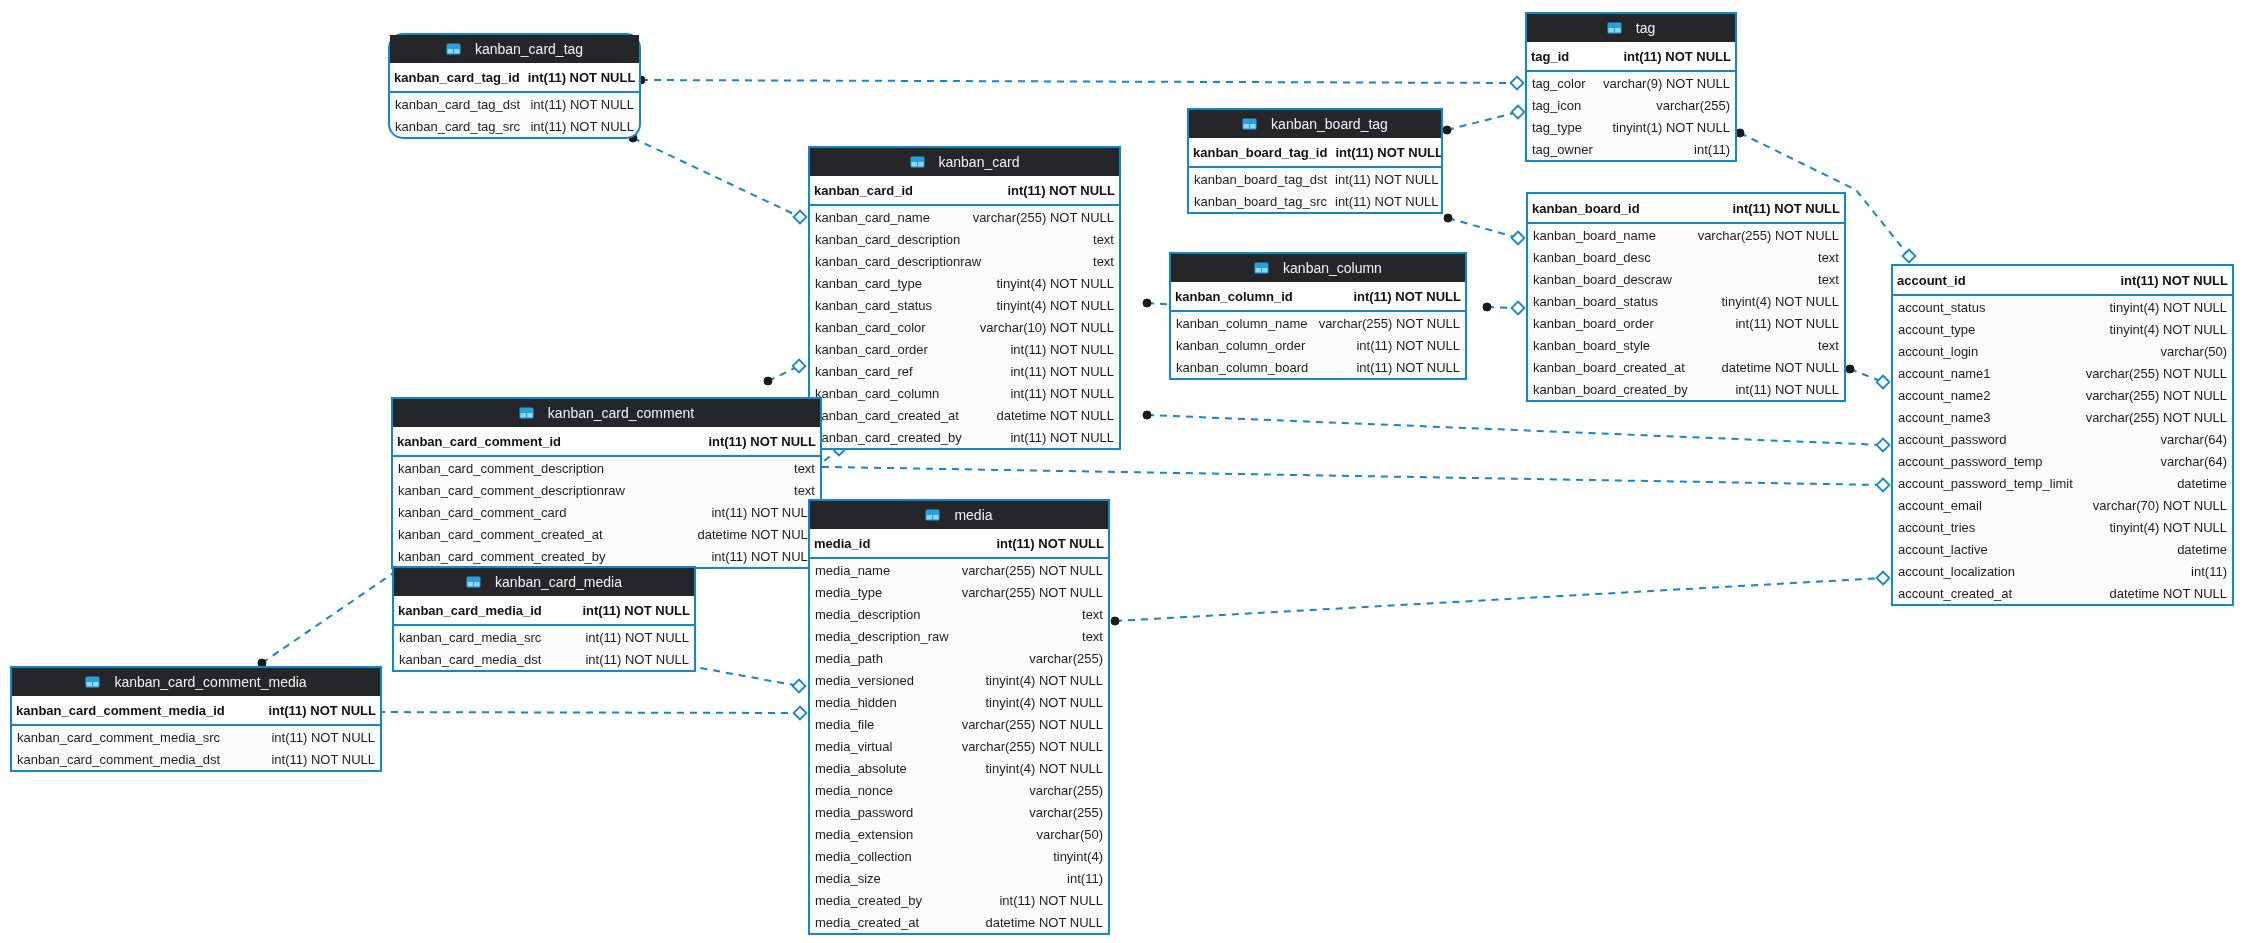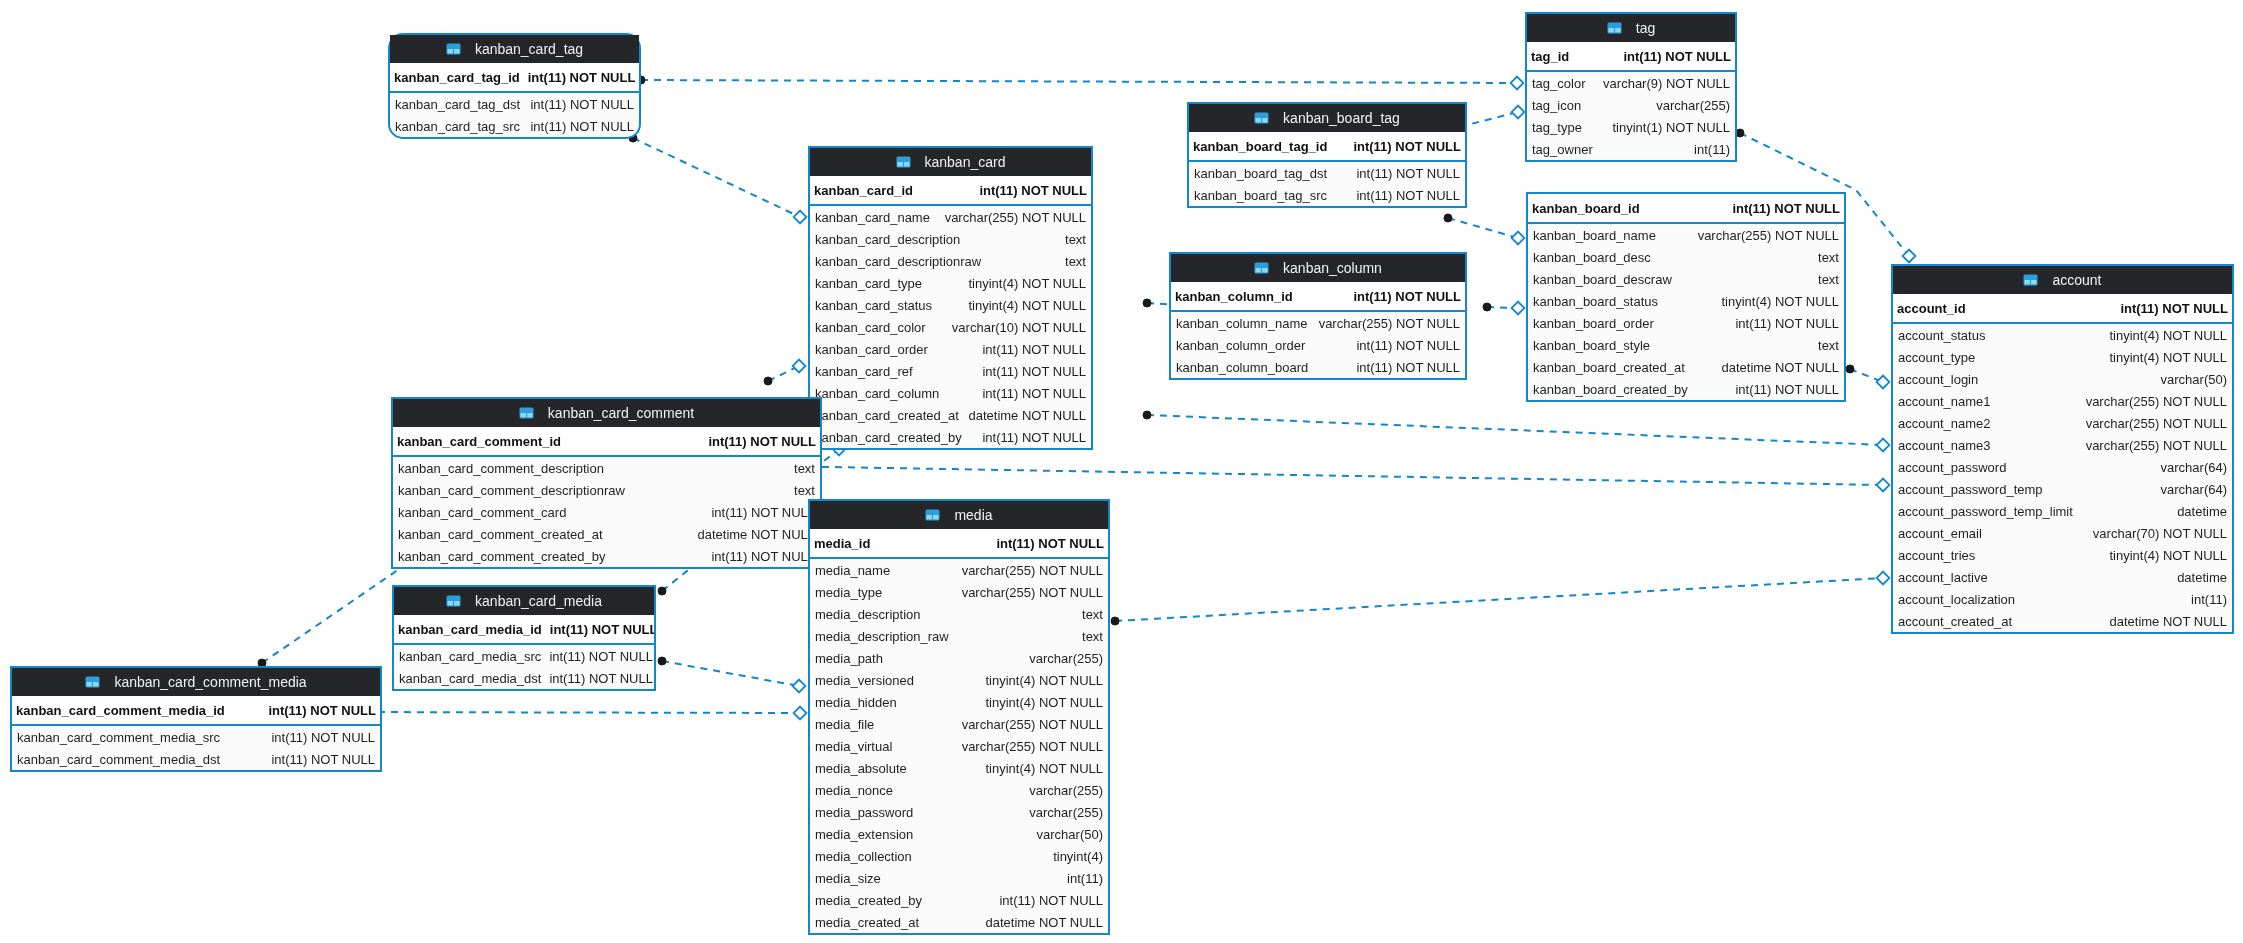--- a/index.html
+++ b/index.html
@@ -137,21 +137,21 @@
       </div>
       <div class="col-row">
         <span class="col-name">tag_type</span>
         <span class="col-type">tinyint(1) NOT NULL</span>
       </div>
       <div class="col-row">
         <span class="col-name">tag_owner</span>
         <span class="col-type">int(11)</span>
       </div>
     </div>
-    <div class="table-box" style="left: 1187px; top: 102px; width: 280px;">
+    <div class="table-box" style="left: 1187px; top: 108px; width: 256px;">
       <div class="tbl-header">
         <svg class="tbl-icon" width="15" height="12" viewBox="0 0 15 12">
           <rect x="0.5" y="0.5" width="14" height="11" rx="1.5" fill="#2b9fd9"></rect>
           <rect x="1.5" y="6" width="5.4" height="4.4" fill="#8ed8f3"></rect>
           <rect x="8.1" y="6" width="5.4" height="4.4" fill="#8ed8f3"></rect>
         </svg>
         <span>kanban_board_tag</span>
       </div>
       <div class="pk-row">
         <span class="col-name">kanban_board_tag_id</span>
@@ -159,21 +159,21 @@
       </div>
       <div class="col-row">
         <span class="col-name">kanban_board_tag_dst</span>
         <span class="col-type">int(11) NOT NULL</span>
       </div>
       <div class="col-row">
         <span class="col-name">kanban_board_tag_src</span>
         <span class="col-type">int(11) NOT NULL</span>
       </div>
     </div>
-    <div class="table-box" style="left: 808px; top: 146px; width: 285px;">
+    <div class="table-box" style="left: 808px; top: 146px; width: 313px;">
       <div class="tbl-header">
         <svg class="tbl-icon" width="15" height="12" viewBox="0 0 15 12">
           <rect x="0.5" y="0.5" width="14" height="11" rx="1.5" fill="#2b9fd9"></rect>
           <rect x="1.5" y="6" width="5.4" height="4.4" fill="#8ed8f3"></rect>
           <rect x="8.1" y="6" width="5.4" height="4.4" fill="#8ed8f3"></rect>
         </svg>
         <span>kanban_card</span>
       </div>
       <div class="pk-row">
         <span class="col-name">kanban_card_id</span>
@@ -282,28 +282,20 @@
       <div class="col-row">
         <span class="col-name">kanban_board_created_at</span>
         <span class="col-type">datetime NOT NULL</span>
       </div>
       <div class="col-row">
         <span class="col-name">kanban_board_created_by</span>
         <span class="col-type">int(11) NOT NULL</span>
       </div>
     </div>
     <div class="table-box" style="left: 1891px; top: 264px; width: 343px;">
-      <div class="tbl-header">
-        <svg class="tbl-icon" width="15" height="12" viewBox="0 0 15 12">
-          <rect x="0.5" y="0.5" width="14" height="11" rx="1.5" fill="#2b9fd9"></rect>
-          <rect x="1.5" y="6" width="5.4" height="4.4" fill="#8ed8f3"></rect>
-          <rect x="8.1" y="6" width="5.4" height="4.4" fill="#8ed8f3"></rect>
-        </svg>
-        <span>account</span>
-      </div>
       <div class="pk-row">
         <span class="col-name">account_id</span>
         <span class="col-type">int(11) NOT NULL</span>
       </div>
       <div class="col-row">
         <span class="col-name">account_status</span>
         <span class="col-type">tinyint(4) NOT NULL</span>
       </div>
       <div class="col-row">
         <span class="col-name">account_type</span>
@@ -385,21 +377,21 @@
       </div>
       <div class="col-row">
         <span class="col-name">kanban_card_comment_created_at</span>
         <span class="col-type">datetime NOT NULL</span>
       </div>
       <div class="col-row">
         <span class="col-name">kanban_card_comment_created_by</span>
         <span class="col-type">int(11) NOT NULL</span>
       </div>
     </div>
-    <div class="table-box" style="left: 392px; top: 585px; width: 264px;">
+    <div class="table-box" style="left: 392px; top: 566px; width: 304px;">
       <div class="tbl-header">
         <svg class="tbl-icon" width="15" height="12" viewBox="0 0 15 12">
           <rect x="0.5" y="0.5" width="14" height="11" rx="1.5" fill="#2b9fd9"></rect>
           <rect x="1.5" y="6" width="5.4" height="4.4" fill="#8ed8f3"></rect>
           <rect x="8.1" y="6" width="5.4" height="4.4" fill="#8ed8f3"></rect>
         </svg>
         <span>kanban_card_media</span>
       </div>
       <div class="pk-row">
         <span class="col-name">kanban_card_media_id</span>

